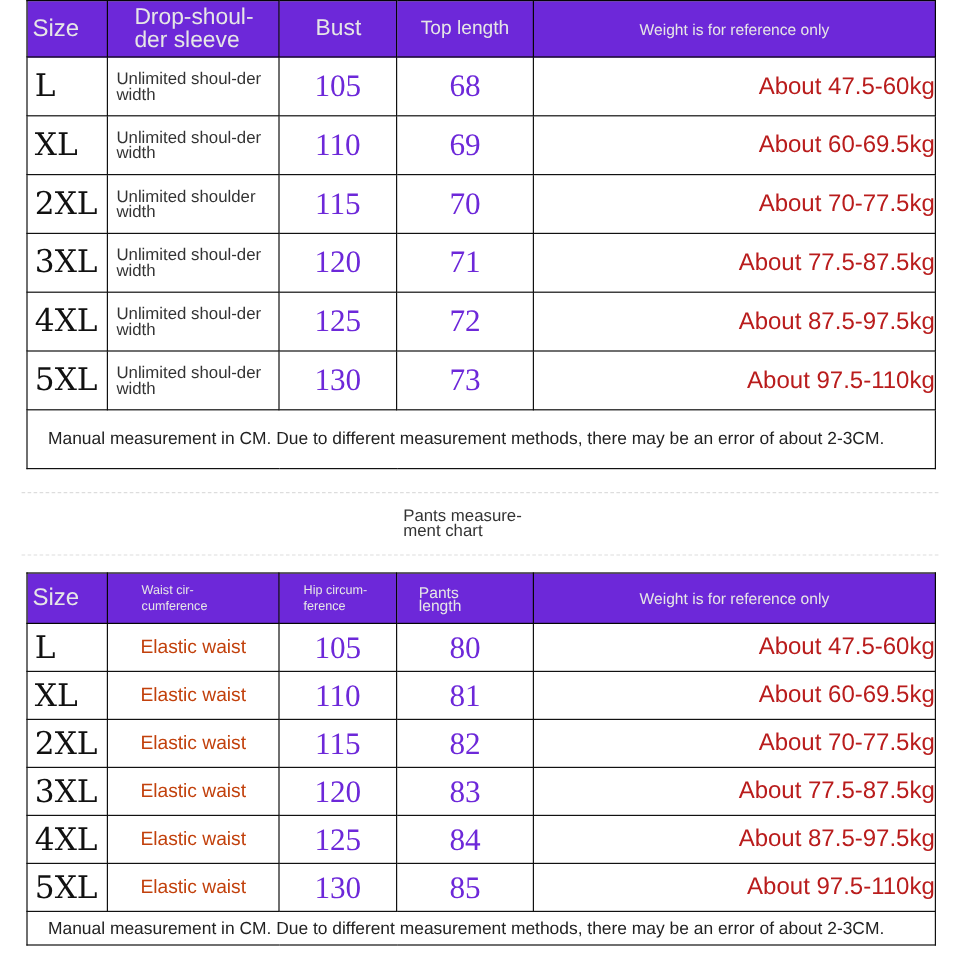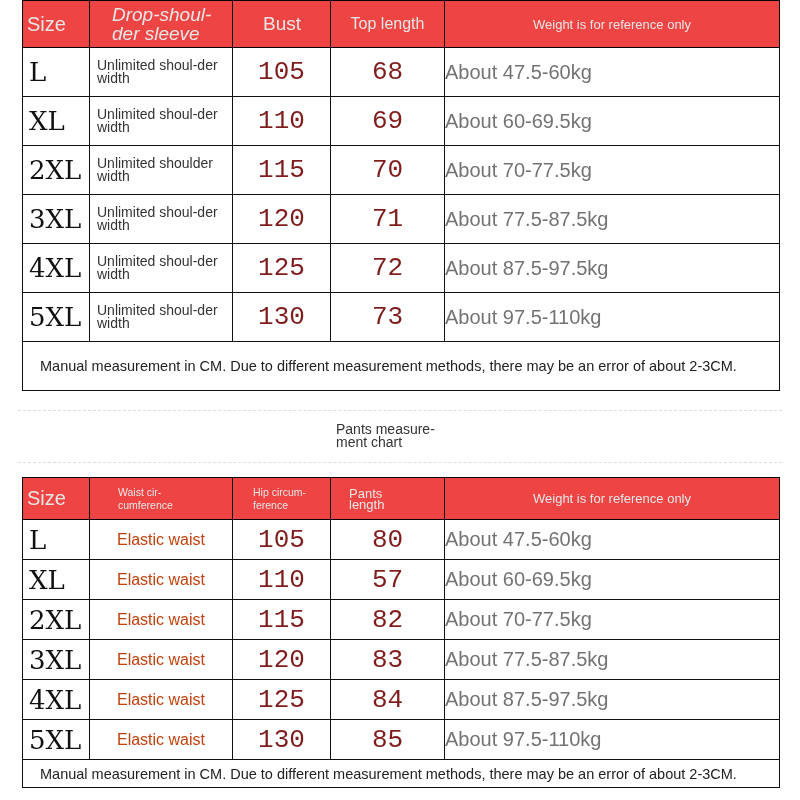--- a/index.html
+++ b/index.html
@@ -1,32 +1,32 @@
 <!DOCTYPE html>
 <html><head>
 <meta charset="utf-8">
 <style>
   html,body{margin:0;padding:0;background:#fff;}
   body{width:800px;height:800px;position:relative;overflow:hidden;font-family:"Liberation Sans",sans-serif;color:#222;}
   table{border-collapse:collapse;position:absolute;left:22px;width:757px;table-layout:fixed;}
   td,th{border:1.5px solid #111;padding:0;vertical-align:middle;}
-  th{background:#ef4444;color:#e6e6e6;font-weight:normal;border-color:#050505;}
+  th{background:#6d28d9;color:#e6e6e6;font-weight:normal;border-color:#050505;}
   .c0{width:67px;} .c1{width:143px;} .c2{width:98px;} .c3{width:114px;} .c4{width:335px;}
   .size{font-family:"DejaVu Serif","Liberation Serif",serif;font-size:26px;color:#111;padding-left:6px;text-align:left;}
-  .num{font-family:Liberation Mono, monospace;font-size:26px;text-align:center;color:#7f1d1d;}
-  .weight{font-size:20px;text-align:left;color:#737373;}
+  .num{font-family:Liberation Serif, serif;font-size:26px;text-align:center;color:#6d28d9;}
+  .weight{font-size:20px;text-align:right;color:#b91c1c;}
   .desc{font-size:14px;line-height:13px;color:#333;padding-left:7px;text-align:left;}
   .desc-center{font-size:16px;text-align:center;color:#c2410c;}
   .note{font-size:14.5px;color:#222;padding-left:17px;text-align:left;}
   #top{top:0;}
   #top th{height:46px;}
   #top td{height:48px;}
   #top .note-row td{height:48px;}
   .h-size{font-size:20px;text-align:left;padding-left:4px;}
-  .h-big{font-size:19px;line-height:19px;text-align:left;padding-left:22px;font-style:italic;}
+  .h-big{font-size:19px;line-height:19px;text-align:left;padding-left:22px;}
   .h-mid{font-size:19px;text-align:left;padding-left:30px;}
   .h-top{font-size:16px;text-align:center;}
   .h-weight{font-size:13px;text-align:center;}
   .h-small{font-size:10.5px;line-height:13px;text-align:left;padding-left:28px;}
   .h-small2{font-size:10.5px;line-height:13px;text-align:left;padding-left:20px;}
   .h-pl{font-size:13px;line-height:11px;text-align:left;padding-left:18px;}
   #pants-title{position:absolute;left:336px;top:423px;font-size:14px;line-height:13px;color:#333;margin:0;font-weight:normal;}
   #pants{top:477px;}
   #pants th{height:41px;}
   #pants td{height:39px;}
@@ -130,21 +130,21 @@
         <td class="size">L</td>
         <td class="desc-center">Elastic waist</td>
         <td class="num">105</td>
         <td class="num">80</td>
         <td class="weight">About 47.5-60kg</td>
       </tr>
       <tr>
         <td class="size">XL</td>
         <td class="desc-center">Elastic waist</td>
         <td class="num">110</td>
-        <td class="num">57</td>
+        <td class="num">81</td>
         <td class="weight">About 60-69.5kg</td>
       </tr>
       <tr>
         <td class="size">2XL</td>
         <td class="desc-center">Elastic waist</td>
         <td class="num">115</td>
         <td class="num">82</td>
         <td class="weight">About 70-77.5kg</td>
       </tr>
       <tr>

